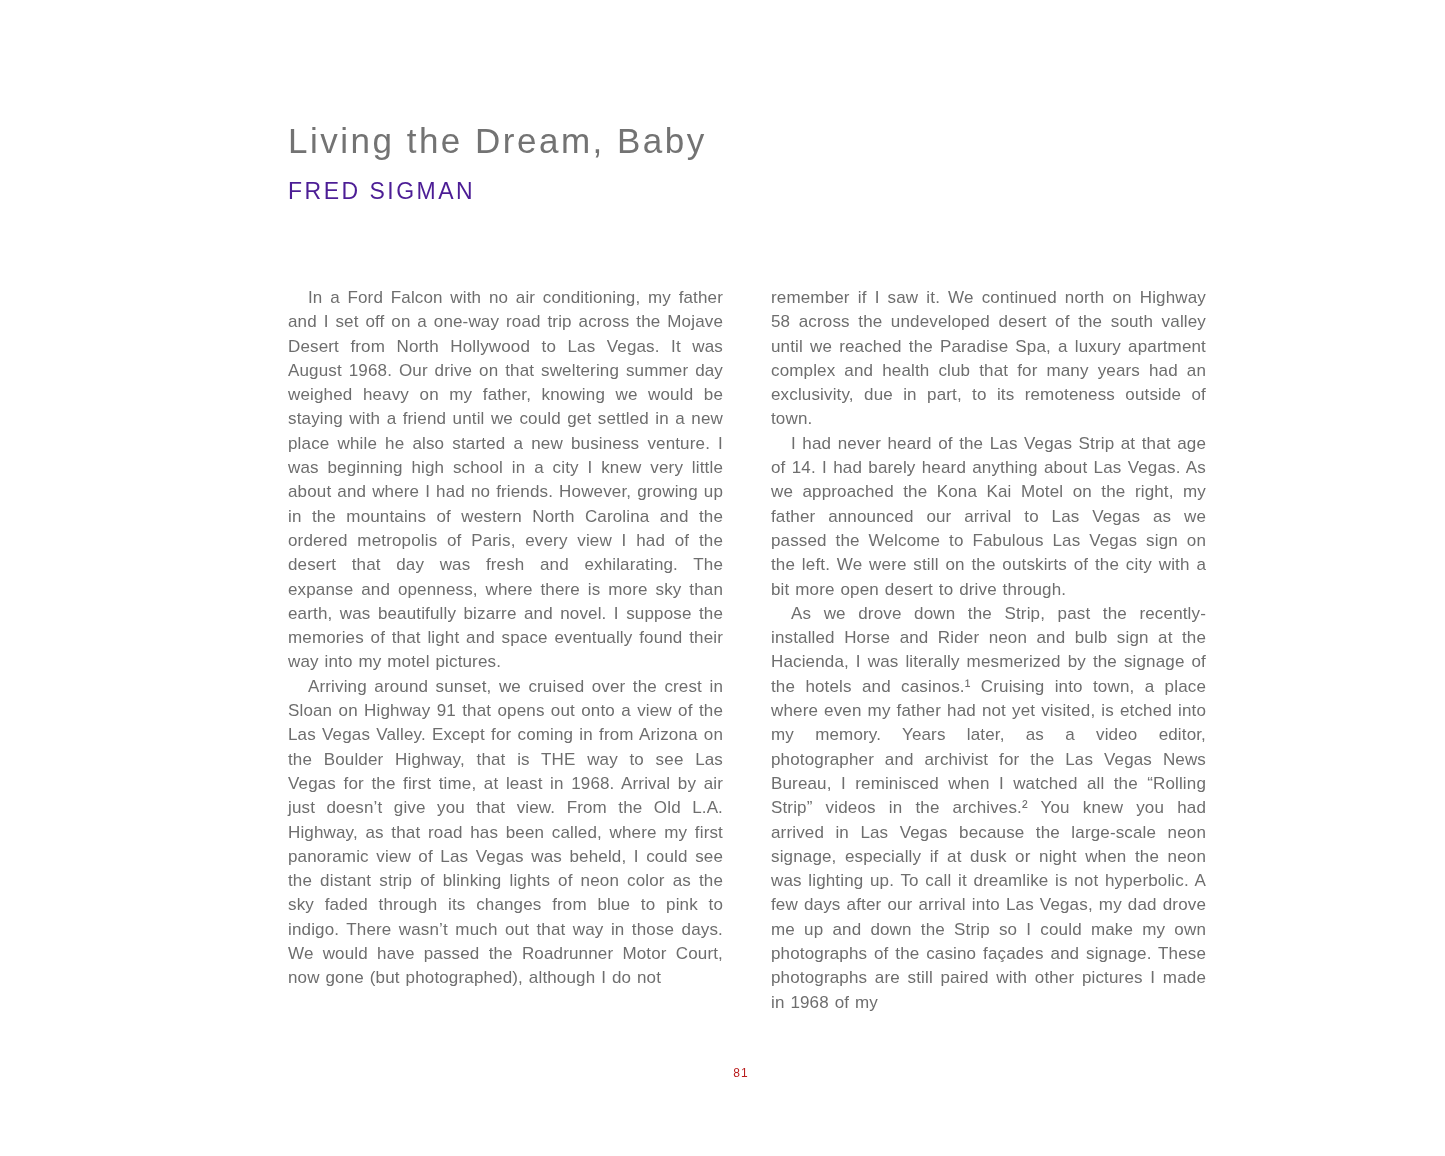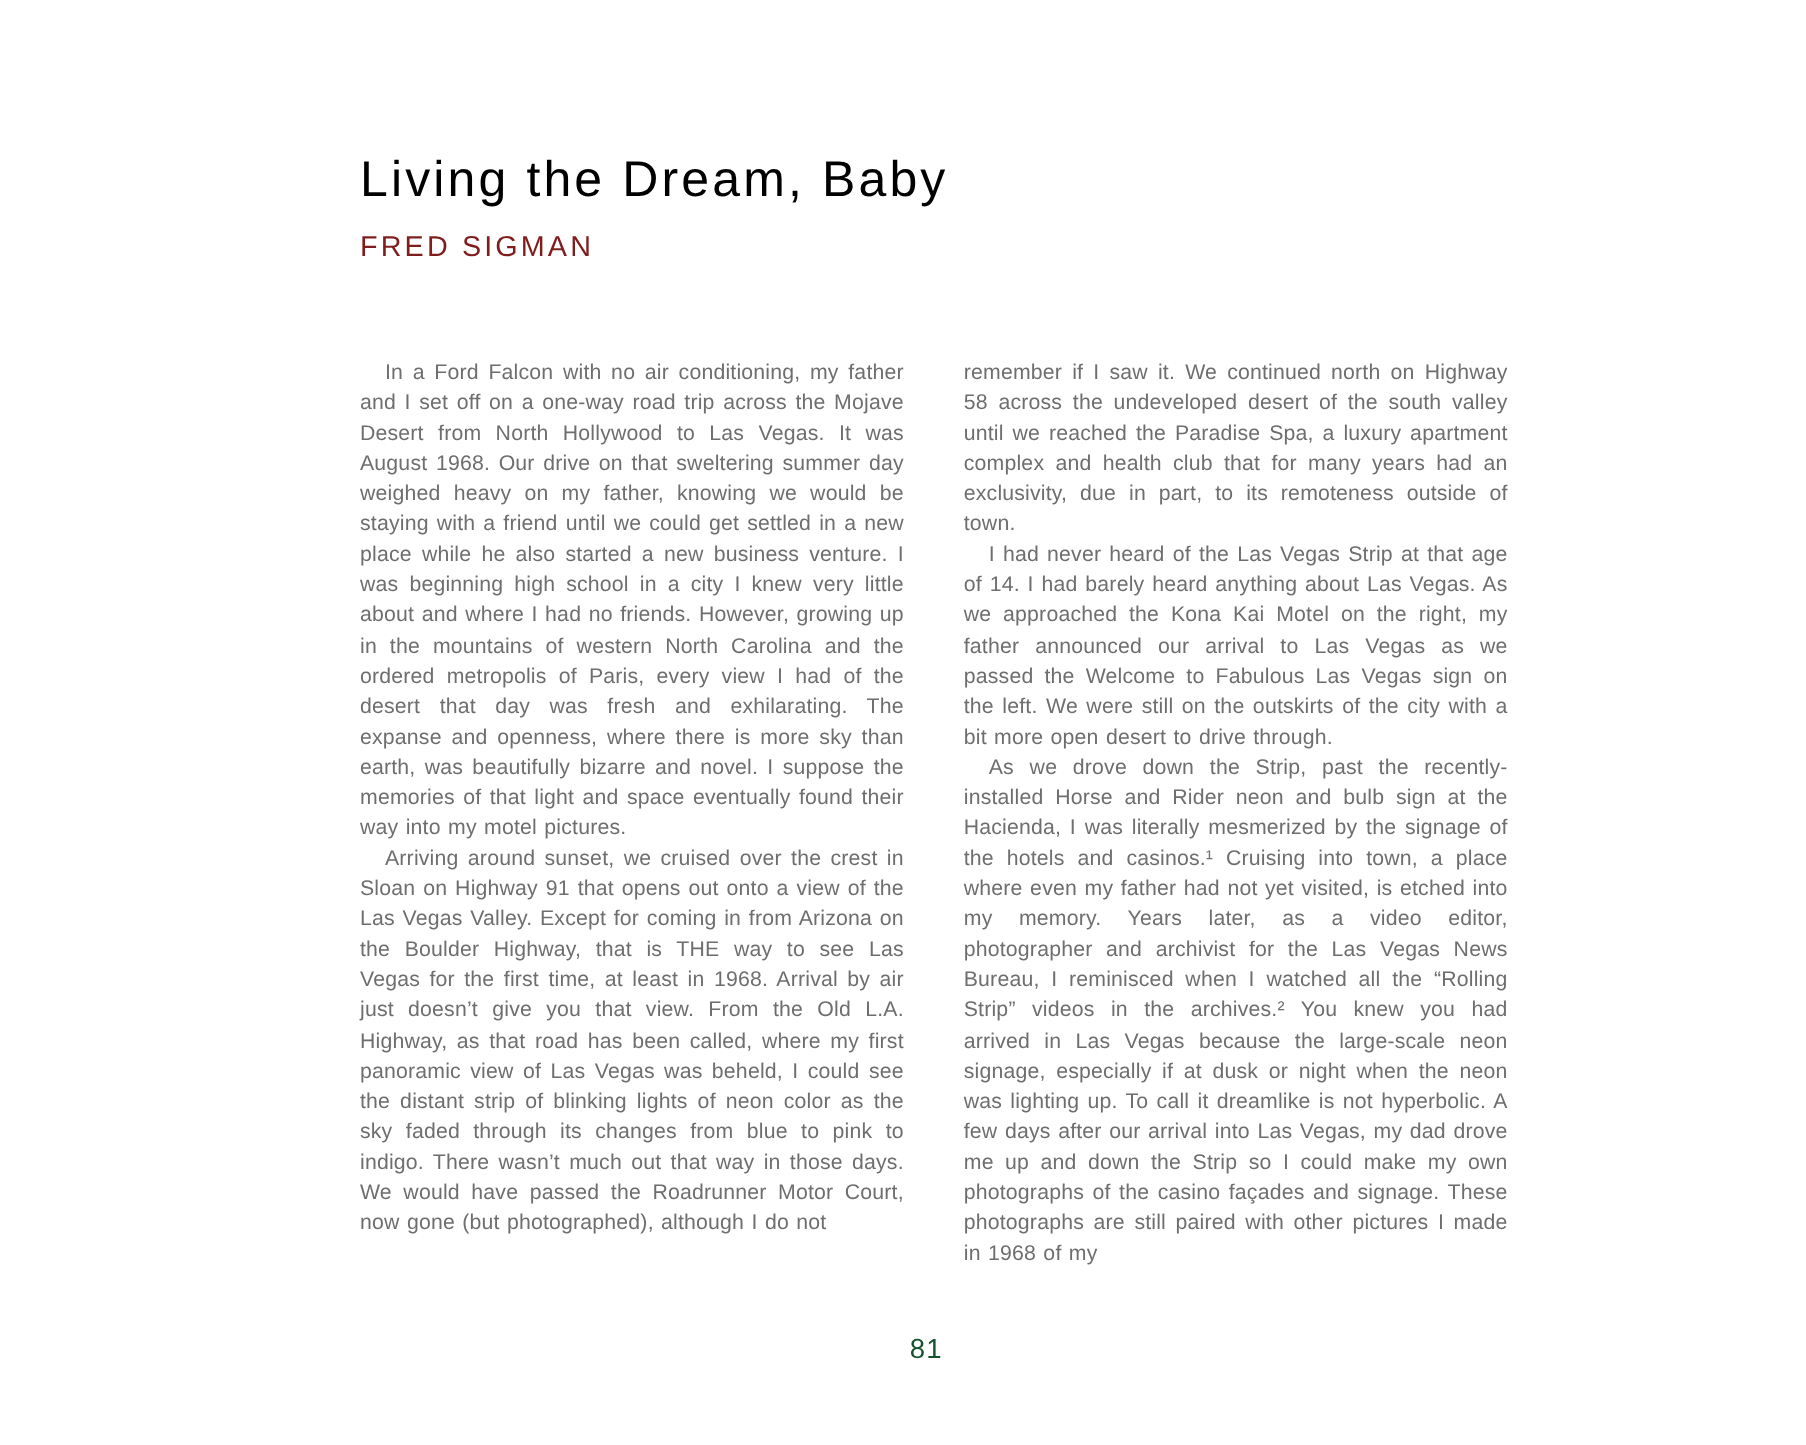--- a/index.html
+++ b/index.html
@@ -20,33 +20,33 @@
     background: #ffffff;
     overflow: hidden;
   }
   .title-block {
     position: absolute;
     left: 288px;
     top: 121px;
   }
   .article-title {
     margin: 0;
-    font-size: 40px;
+    font-size: 35px;
     font-weight: 300;
     letter-spacing: 2.5px;
-    color: #000000;
+    color: #737373;
     line-height: 1.15;
   }
   .article-author {
     margin: 0;
     margin-top: 17px;
     font-size: 23px;
     font-weight: 300;
     letter-spacing: 2.5px;
-    color: #7f1d1d;
+    color: #4c1d95;
   }
   .columns {
     position: absolute;
     left: 288px;
     top: 286px;
     width: 906px;
     display: flex;
     gap: 48px;
   }
   .column {
@@ -65,24 +65,24 @@
   }
   .column p.indent {
     text-indent: 20px;
   }
   .folio {
     position: absolute;
     left: 288px;
     top: 1066px;
     width: 906px;
     text-align: center;
-    font-size: 22px;
+    font-size: 12px;
     font-weight: 300;
     letter-spacing: 1px;
-    color: #14532d;
+    color: #b91c1c;
   }
 </style>
 </head>
 <body>
 
 <div class="book-page">
 
   <header class="title-block">
     <h1 class="article-title">Living the Dream, Baby</h1>
     <div class="article-author">FRED SIGMAN</div>

